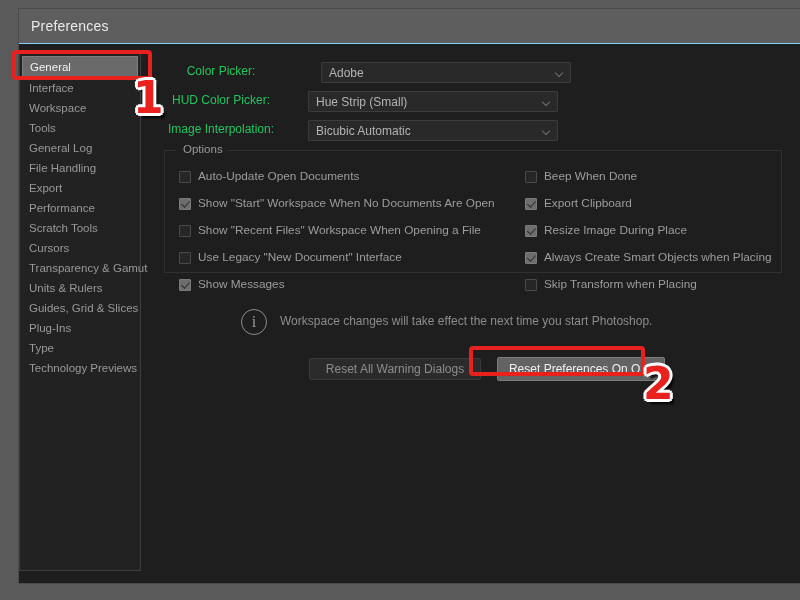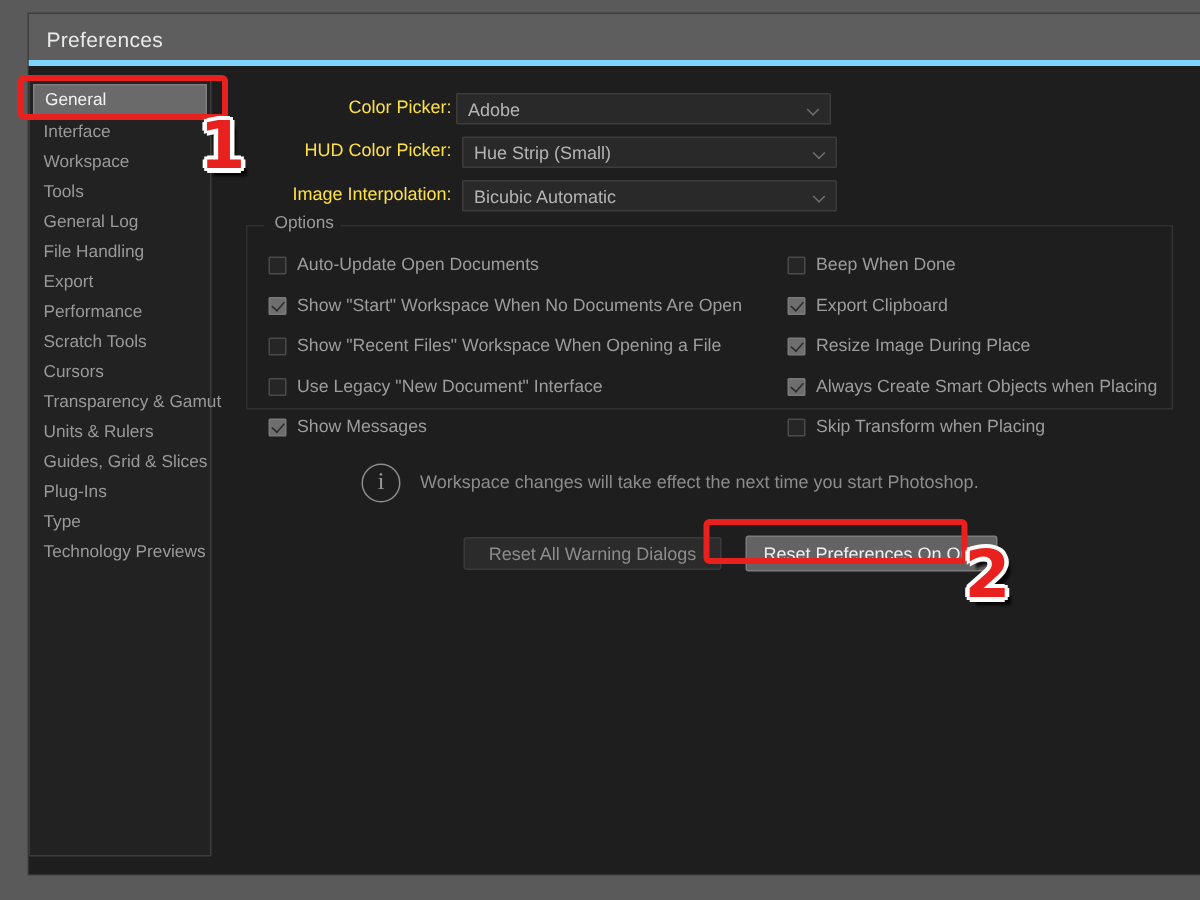--- a/index.html
+++ b/index.html
@@ -28,21 +28,21 @@
     box-sizing: border-box;
     overflow: hidden;
   }
   #titlebar {
     position: absolute;
     left: 0;
     top: 0;
     width: 100%;
     height: 35px;
     background: #5e5e5e;
-    border-bottom: 4px solid #7dd3fc;
+    border-bottom: 1px solid #7dd3fc;
     box-sizing: border-box;
   }
   #title-text {
     position: absolute;
     left: 12px;
     top: 9px;
     font-size: 14px;
     color: #eaeaea;
     letter-spacing: .2px;
   }
@@ -89,23 +89,23 @@
 
   .field-row {
     position: absolute;
     height: 21px;
   }
   .field-label {
     position: absolute;
     right: 0;
     top: 2px;
     width: 160px;
-    text-align: right;
+    text-align: center;
     font-size: 12px;
-    color: #fde047;
+    color: #22c55e;
     white-space: nowrap;
   }
   .select-box {
     position: absolute;
     width: 250px;
     height: 21px;
     background: #292929;
     border: 1px solid #3c3c3c;
     box-sizing: border-box;
     border-radius: 1px;
@@ -331,21 +331,21 @@
       <div class="side-item">Plug-Ins</div>
       <div class="side-item">Type</div>
       <div class="side-item">Technology Previews</div>
     </div>
 
   <div id="content">
 
     <div id="fields-container">
         <div class="field-row" style="left: 0px; top: 18px; width: 500px;">
           <div class="field-label" style="right: auto; left: 0px;">Color Picker:</div>
-          <div class="select-box" style="left: 163px;">
+          <div class="select-box" style="left: 180px;">
             <div class="select-value">Adobe</div>
             <div class="chev"></div>
           </div>
         </div>
         <div class="field-row" style="left: 0px; top: 47px; width: 500px;">
           <div class="field-label" style="right: auto; left: 0px;">HUD Color Picker:</div>
           <div class="select-box" style="left: 167px;">
             <div class="select-value">Hue Strip (Small)</div>
             <div class="chev"></div>
           </div>

